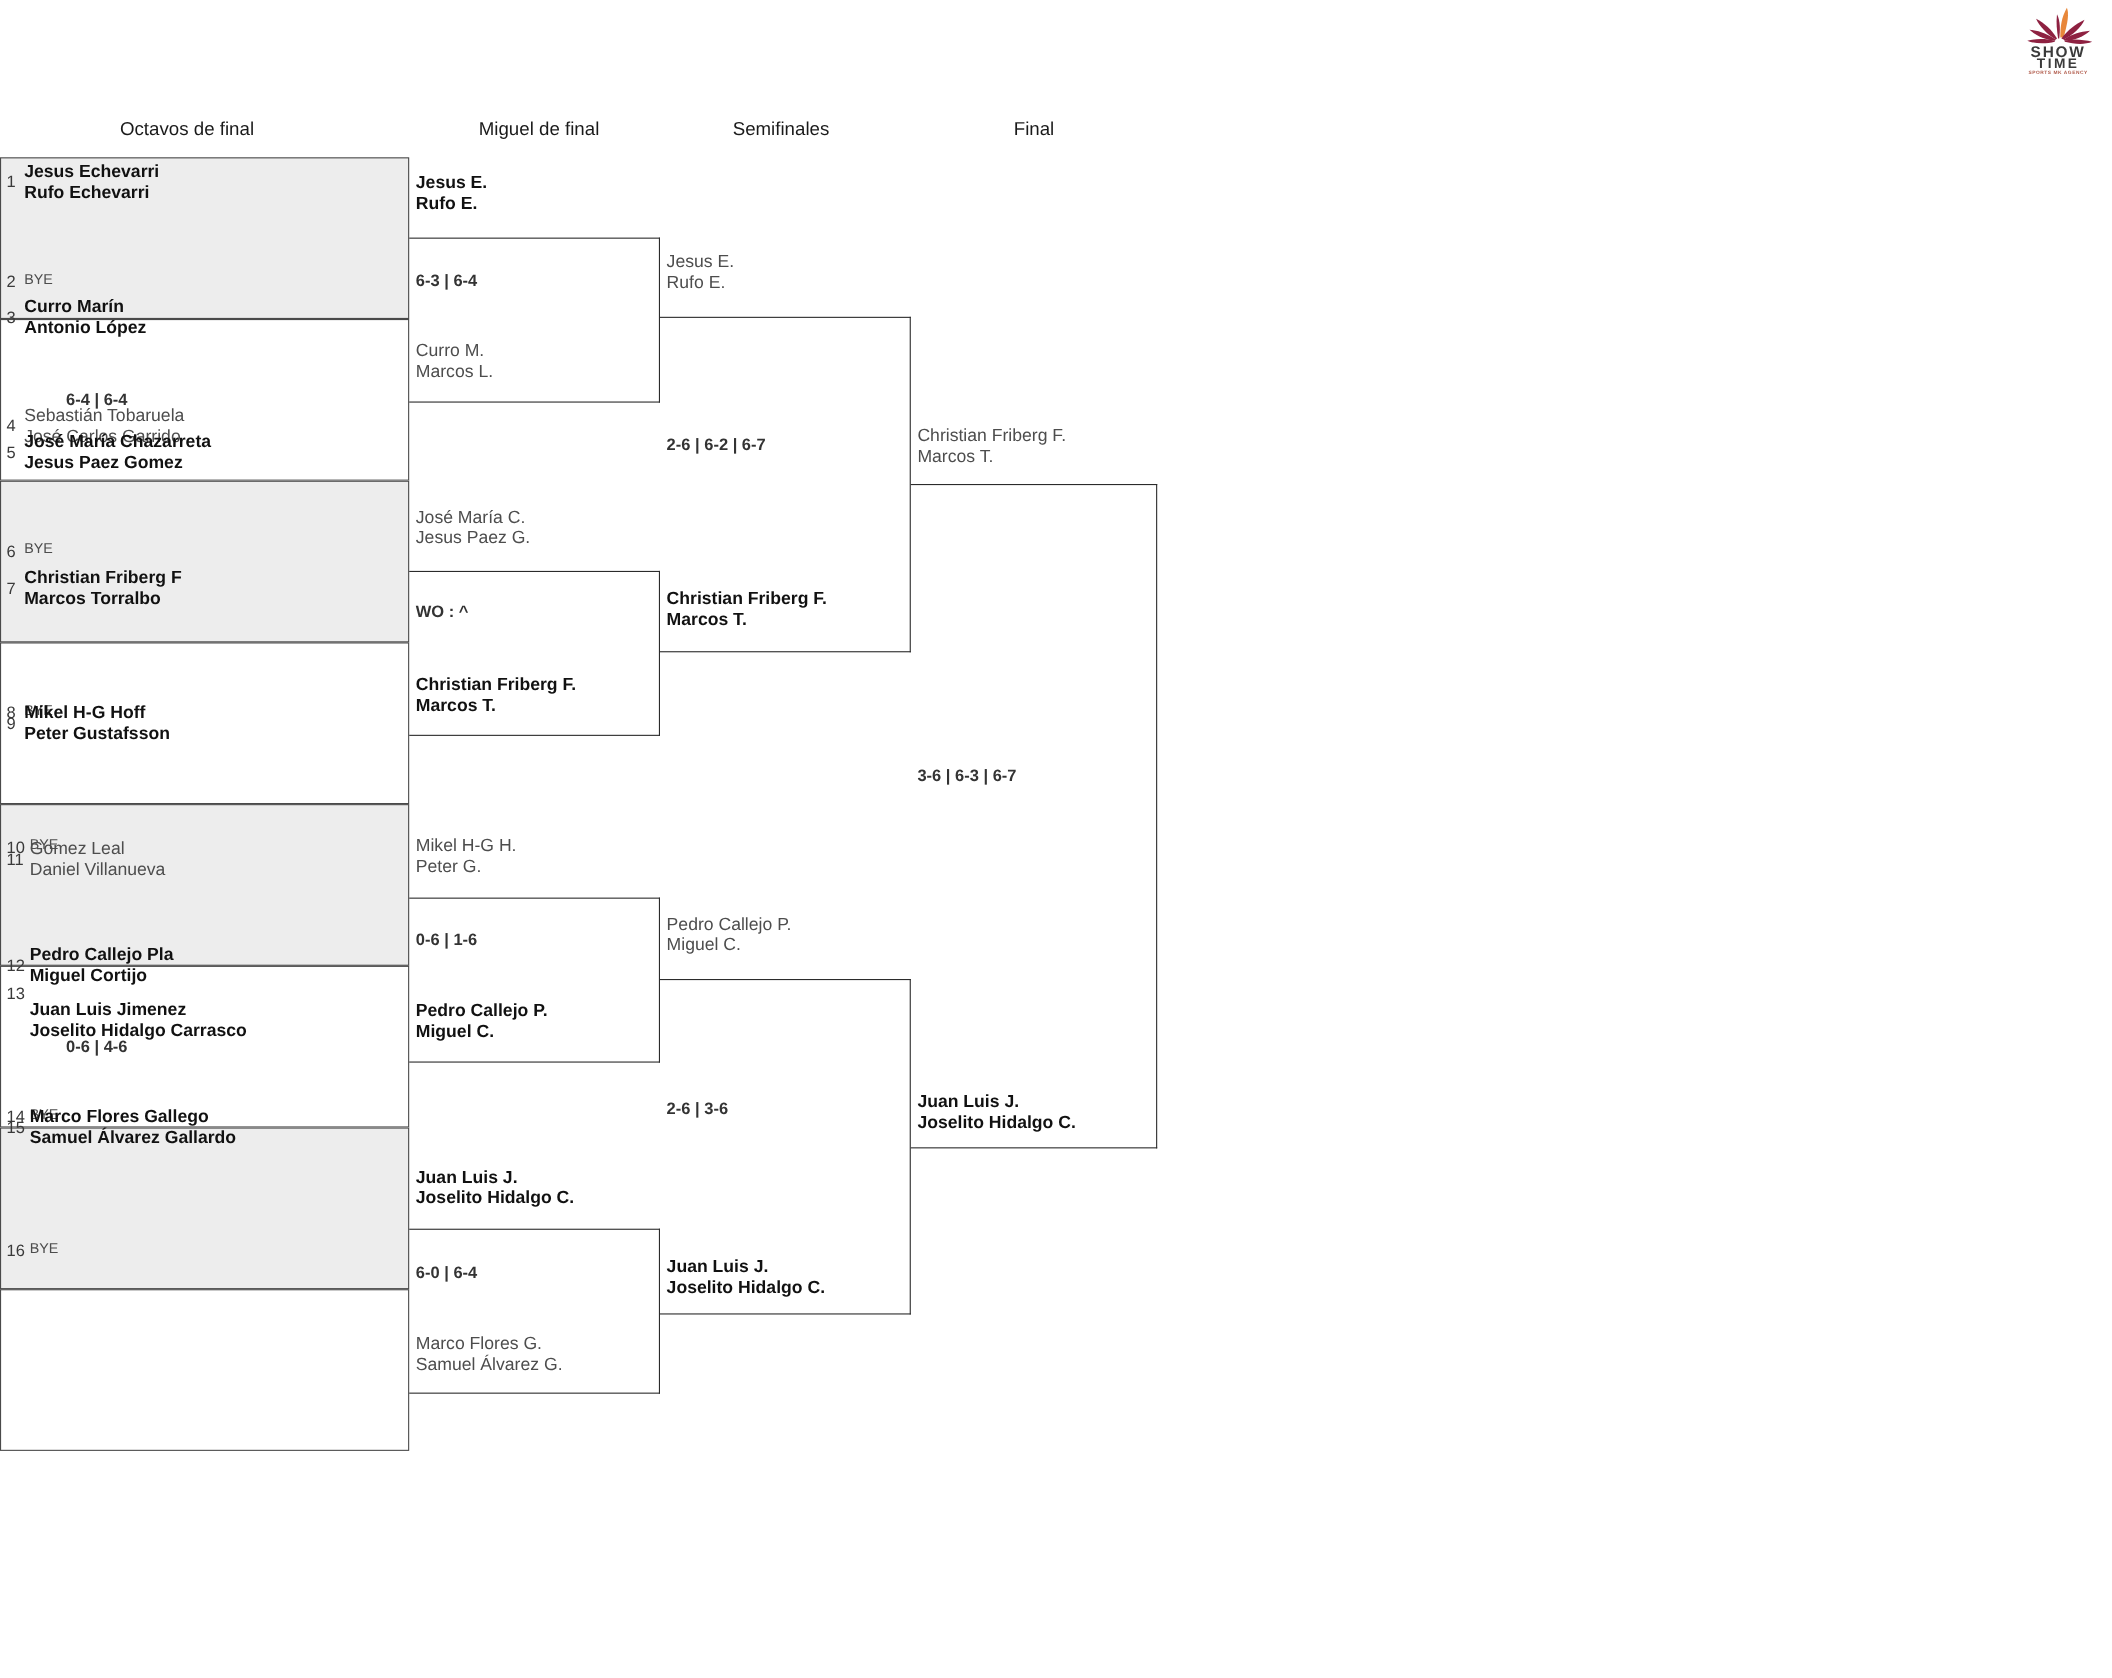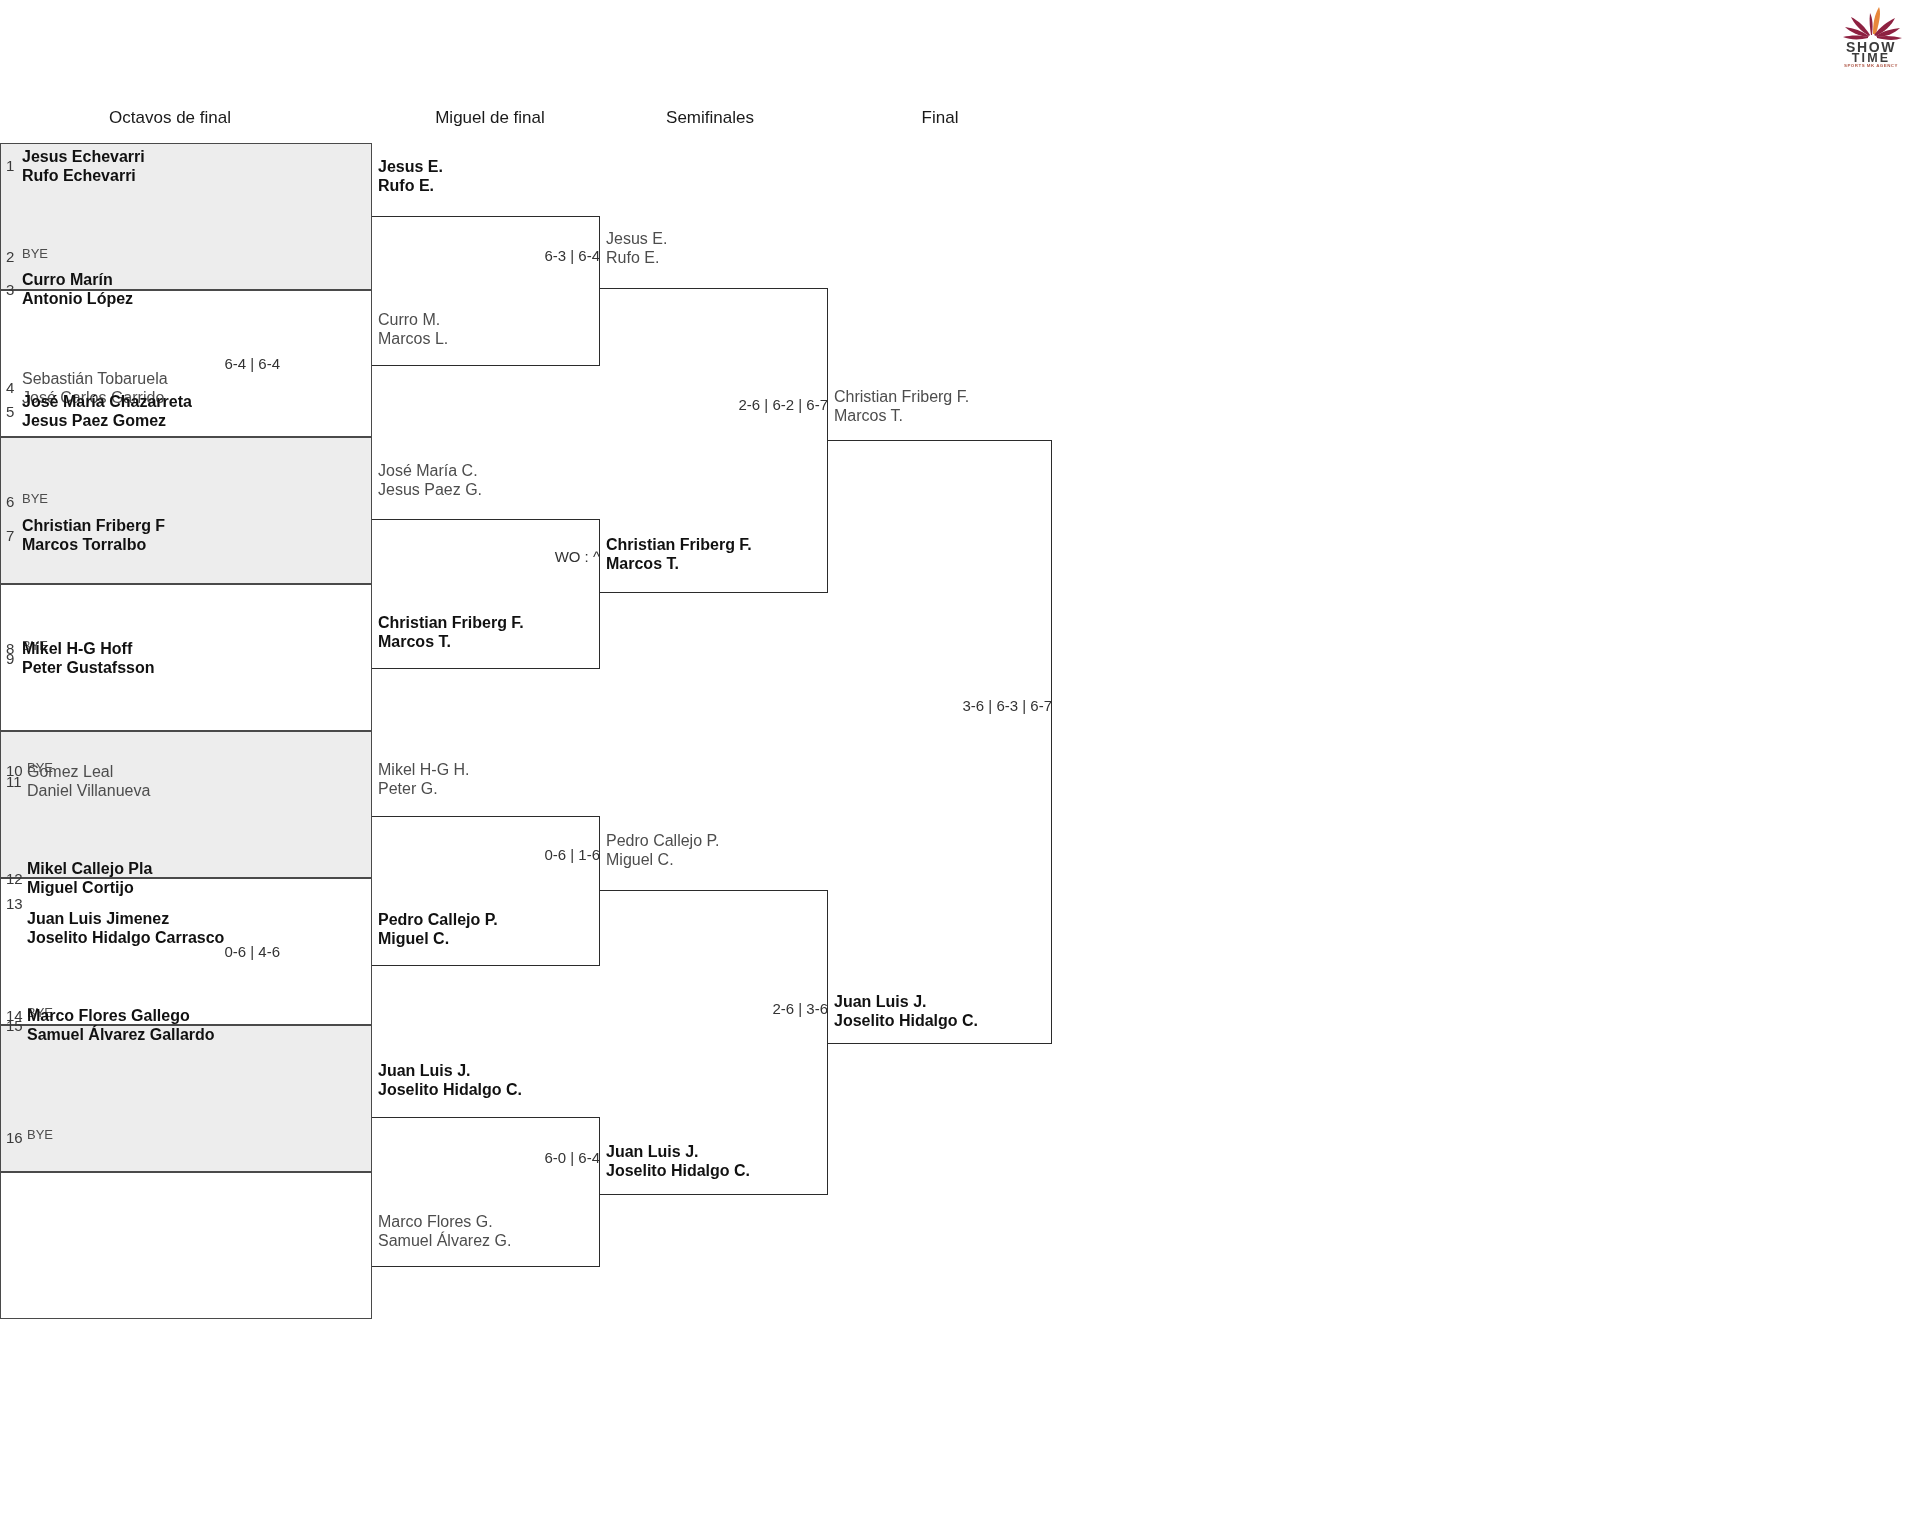--- a/index.html
+++ b/index.html
@@ -53,22 +53,22 @@
   .team.lose{font-weight:400;color:#4d4d4d;}
   .team .ln{display:block;}
 
   .byelabel{
     position:absolute;
     font-size:13px;color:#4d4d4d;font-weight:400;
   }
 
   .score{
     position:absolute;
-    font-size:15px;color:#333;font-weight:400;
-    text-align:right;white-space:nowrap;
+    font-size:15px;color:#333;font-weight:700;
+    text-align:left;white-space:nowrap;
   }
 
   
   .conn{
     position:absolute;
     border:1px solid #2b2b2b;
     box-sizing:border-box;
     background:transparent;
   }
   .conn.open-left{border-left:none;}
@@ -155,21 +155,21 @@
 
     <div class="r16box" style="top:878px;height:147px;"></div>
     <div class="seed" style="top:773px;">11</div>
     <div class="team lose" style="left:27px;top:762px;">
       <span class="ln">Gomez Leal</span>
       <span class="ln">Daniel Villanueva</span>
     </div>
     <div class="score" style="left:60px;top:943px;width:220px;">0-6 | 4-6</div>
     <div class="seed" style="top:870px;">12</div>
     <div class="team win" style="left:27px;top:859px;">
-      <span class="ln">Mikel Callejo Pla</span>
+      <span class="ln">Pedro Callejo Pla</span>
       <span class="ln">Miguel Cortijo</span>
     </div>
 
     <div class="r16box shade" style="top:1025px;height:147px;"></div>
     <div class="seed" style="top:895px;">13</div>
     <div class="team win" style="left:27px;top:909px;">
       <span class="ln">Juan Luis Jimenez</span>
       <span class="ln">Joselito Hidalgo Carrasco</span>
     </div>
     <div class="seed" style="top:1007px;">14</div>

